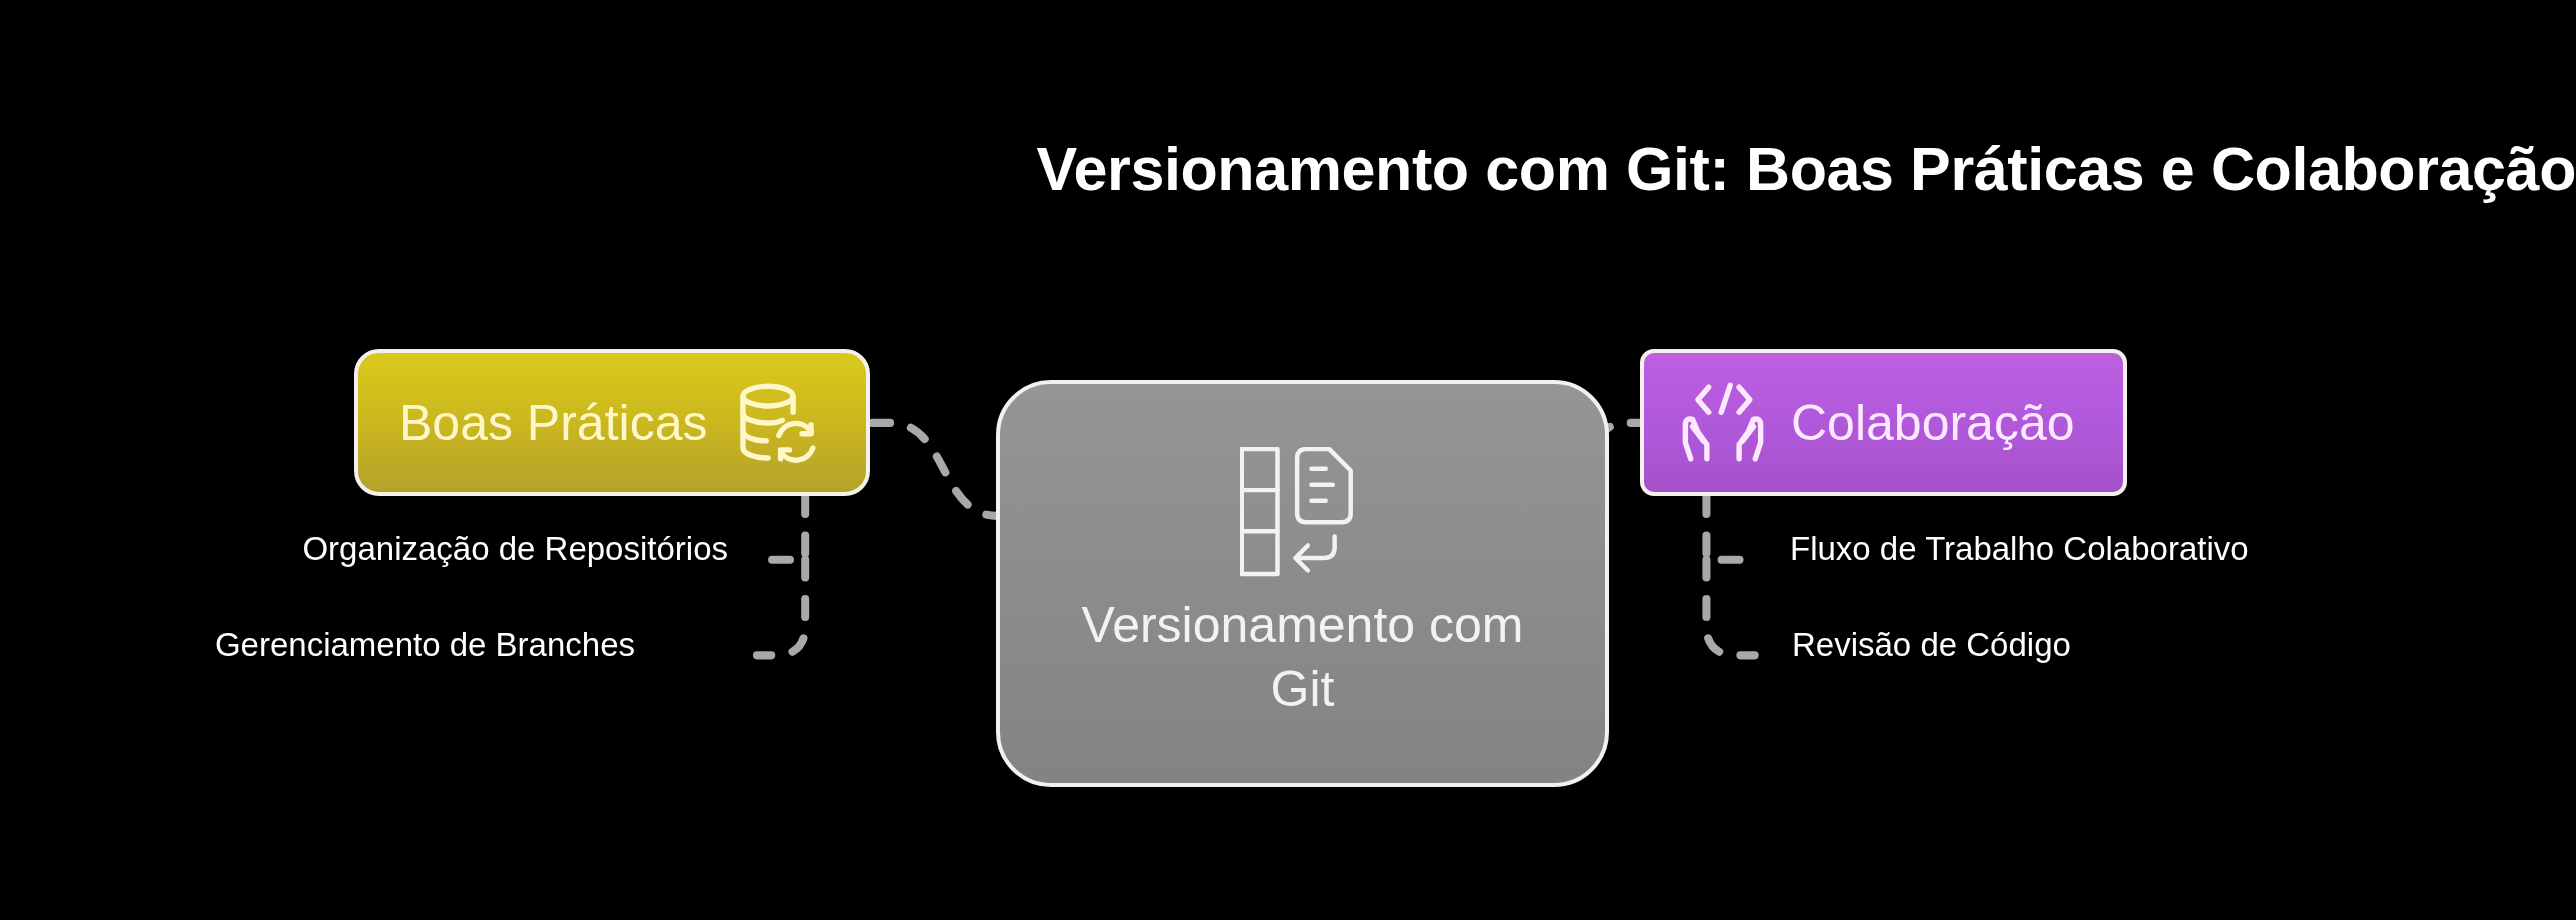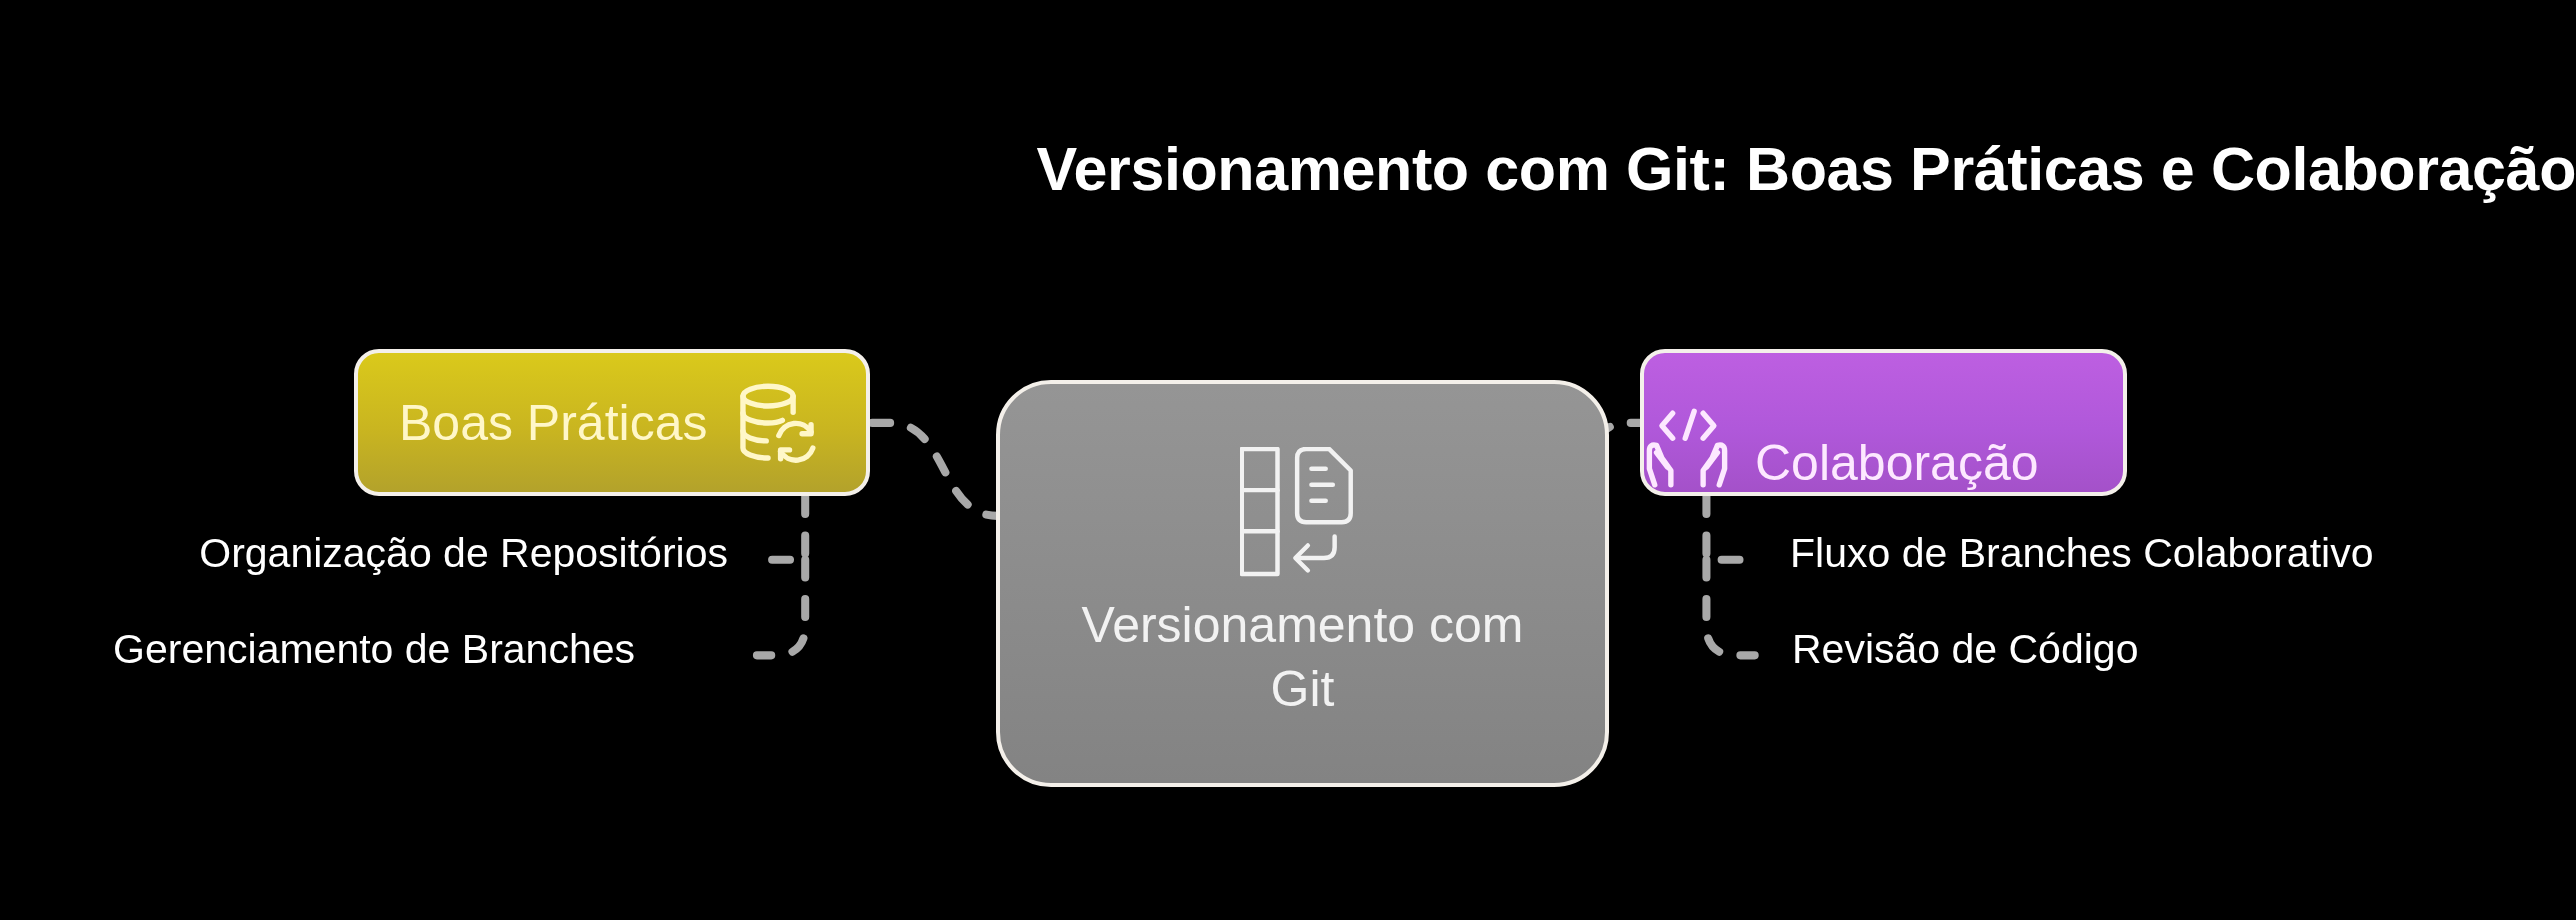--- a/index.html
+++ b/index.html
@@ -4,35 +4,35 @@
   <style>
     html, body { margin: 0; padding: 0; background: #000000; }
     body { width: 2576px; height: 920px; position: relative; overflow: hidden;
            font-family: "Liberation Sans", "DejaVu Sans", sans-serif; color: #ffffff; }
     .title { position: absolute; left: 0; top: 134px; width: 2576px; text-align: right;
              font-size: 61px; font-weight: bold; color: #ffffff; letter-spacing: -0.4px; }
     .node { position: absolute; box-sizing: border-box; border: 4.5px solid #f4f0ea; }
     .node-left { left: 354px; top: 349px; width: 516px; height: 147px; border-radius: 25px;
                  background: linear-gradient(180deg, #dac91b 0%, #c9b520 55%, #b3a22b 100%);
                  display: flex; align-items: center; justify-content: flex-start; padding-left: 41px; }
-    .node-right { left: 1640px; top: 349px; width: 487px; height: 147px; border-radius: 25px;
+    .node-right { left: 1640px; top: 349px; width: 487px; height: 147px; border-radius: 14px;
                   background: linear-gradient(180deg, #bd5fe1 0%, #b058da 55%, #a451c9 100%);
-                  display: flex; align-items: flex-end; }
+                  display: flex; align-items: center; padding-left: 36px; }
     .node-center { left: 996px; top: 380px; width: 613px; height: 407px; border-radius: 55px;
                    background: linear-gradient(180deg, #959595 0%, #8c8c8c 50%, #838383 100%);
                    display: flex; flex-direction: column; align-items: center; }
     .node-label { font-size: 50px; color: #fff7c8; white-space: nowrap; }
     .node-right .node-label { color: #fde8ff; margin-left: 25px; }
     .node-center .node-label { color: #f2f2f2; text-align: center; line-height: 64px; margin-top: 16px;
                                white-space: normal; width: 465px; }
     .icon { display: inline-block; }
     .icon svg { display: block; }
     .node-left .icon { margin-left: 27px; }
     .center-icon { margin-top: 63px; }
-    .leaf { position: absolute; font-size: 41px; color: #ffffff; white-space: nowrap; }
+    .leaf { position: absolute; font-size: 33px; color: #ffffff; white-space: nowrap; }
     .leaf-l1 { right: 1848px; top: 530px; }
     .leaf-l2 { right: 1941px; top: 626px; }
     .leaf-r1 { left: 1790px; top: 530px; }
     .leaf-r2 { left: 1792px; top: 626px; text-align: right; }
     svg.connectors { position: absolute; left: 0; top: 0; }
   </style>
 </head>
 <body>
 
 <div class="title">Versionamento com Git: Boas Práticas e Colaboração</div>
@@ -92,15 +92,15 @@
       <path d="M14 52 L26 68"></path>
       <path d="M84 88 L90 70 V50 Q90 42 82 44 L76 58 L66 72 V88"></path>
       <path d="M82 52 L70 68"></path>
     </svg>
   </span>
   <span class="node-label">Colaboração</span>
 </div>
 
 <div class="leaf leaf-l1">Organização de Repositórios</div>
 <div class="leaf leaf-l2">Gerenciamento de Branches</div>
-<div class="leaf leaf-r1">Fluxo de Branches Colaborativo</div>
+<div class="leaf leaf-r1">Fluxo de Trabalho Colaborativo</div>
 <div class="leaf leaf-r2">Revisão de Código</div>
 
 
 </body></html>

